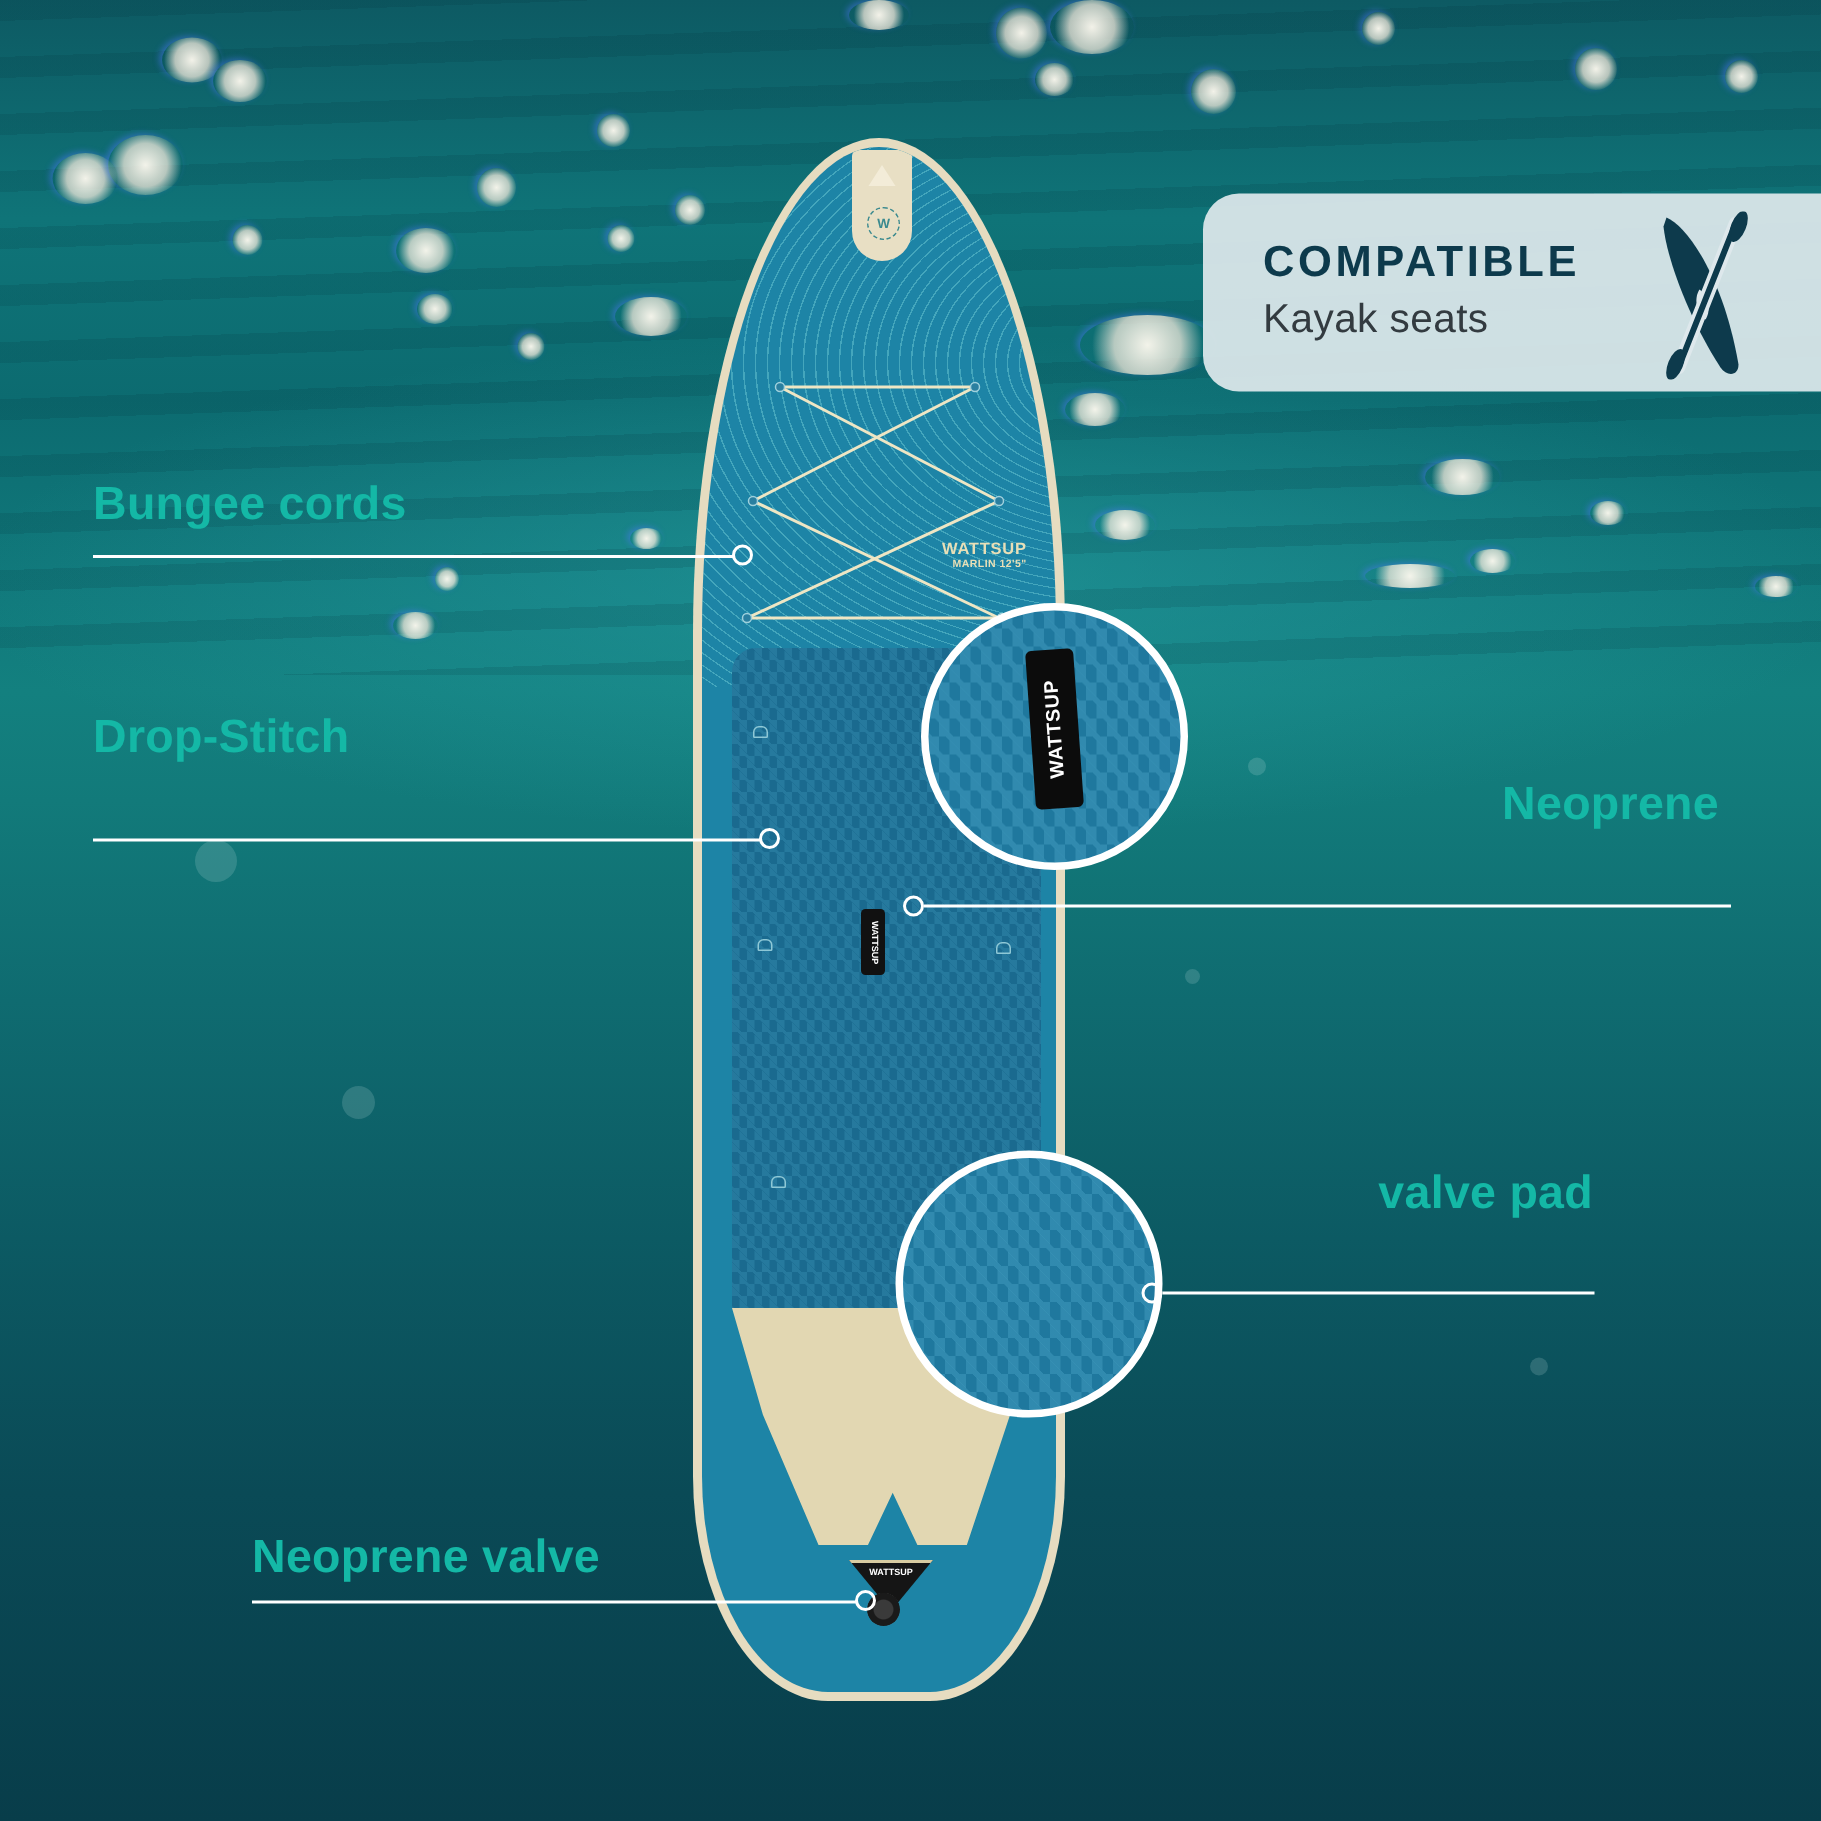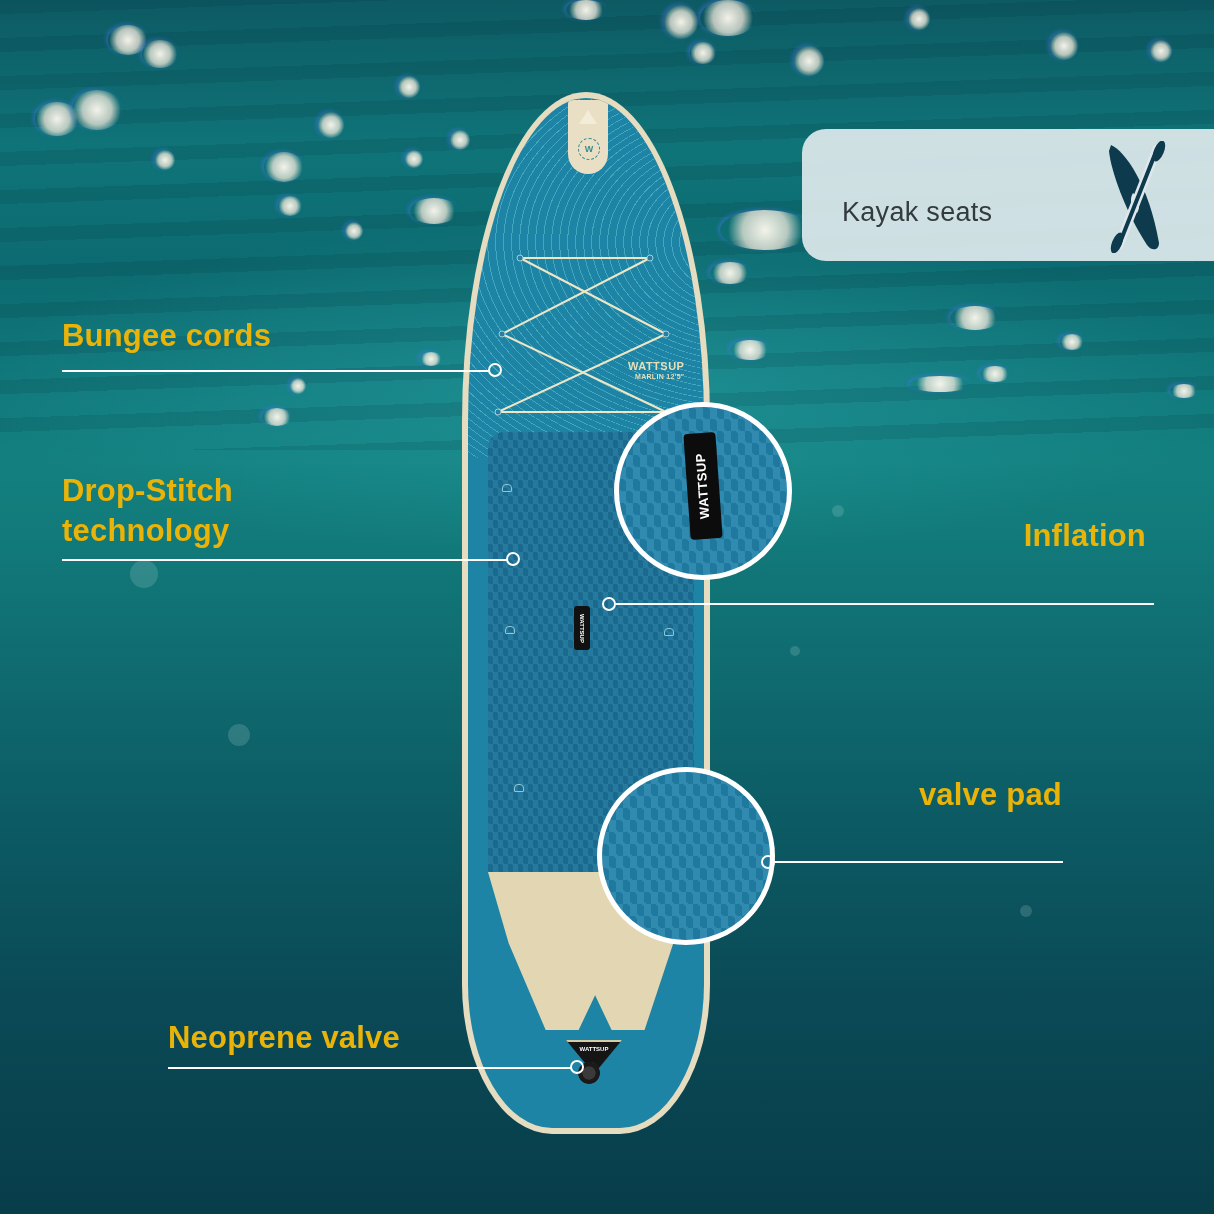--- a/index.html
+++ b/index.html
@@ -102,21 +102,21 @@
     .zoom-handle {
       position: absolute; left: 68px; top: 26px; width: 32px; height: 106px; background: #0c0c0c;
       border-radius: 4px; transform: rotate(-4deg);
       color: #fff; font-size: 13px; font-weight: bold; writing-mode: vertical-rl; transform-origin: center;
       text-align: center; line-height: 32px; letter-spacing: 0.5px;
     }
     .zoom-handle span { display: inline-block; transform: rotate(180deg); }
 
     
     .label {
-      position: absolute; color: #eab308; font-family: "Liberation Sans", "DejaVu Sans", sans-serif;
+      position: absolute; color: #14b8a6; font-family: "Liberation Sans", "DejaVu Sans", sans-serif;
       font-weight: bold; font-size: 31px; line-height: 40px; letter-spacing: 0.2px;
     }
     .label.right { text-align: right; }
     .line { position: absolute; height: 2px; background: #ffffff; }
     .dot {
       position: absolute; width: 10px; height: 10px; border: 2px solid #ffffff; border-radius: 50%;
       background: transparent; box-sizing: content-box;
     }
 
     
@@ -223,42 +223,42 @@
   <div class="zoom-handle"><span>WATTSUP</span></div>
 </div>
 <div class="zoom-circle" style="left:597px;top:767px;width:178px;height:178px;"></div>
 
 <div class="label" style="left:62px;top:316px;">Bungee cords</div>
 <div class="line" style="left:62px;top:370px;width:428px;"></div>
 <div class="dot" style="left:488px;top:363px;"></div>
 
 <div class="label" style="left:62px;top:471px;">
   <div>Drop-Stitch</div>
-  <div>technology</div>
 </div>
 <div class="line" style="left:62px;top:559px;width:446px;"></div>
 <div class="dot" style="left:506px;top:552px;"></div>
 
 <div class="label right" style="left:860px;top:516px;width:296px;">
-  <div style="padding-right:10px;">Inflation</div>
+  <div style="padding-right:10px;">Neoprene</div>
 </div>
 <div class="dot" style="left:602px;top:597px;"></div>
 <div class="line" style="left:616px;top:603px;width:538px;"></div>
 
 <div class="label right" style="left:790px;top:775px;width:272px;">
   <div>valve pad</div>
 </div>
 <div class="dot" style="left:761px;top:855px;"></div>
 <div class="line" style="left:775px;top:861px;width:288px;"></div>
 
 <div class="label" style="left:168px;top:1018px;">Neoprene valve</div>
 <div class="line" style="left:168px;top:1067px;width:404px;"></div>
 <div class="dot" style="left:570px;top:1060px;"></div>
 
 <div class="compat">
+  <div class="compat-title">COMPATIBLE</div>
   <div class="compat-sub">Kayak seats</div>
   <svg class="compat-icon" width="64" height="112" viewBox="0 0 64 112">
     <path d="M6 4 C 20 10, 44 44, 54 102 C 54 110, 46 110, 42 104 C 20 70, 6 30, 4 10 Z" fill="#0d3a4c"></path>
     <path d="M28 52 C 34 56, 36 66, 32 72 C 26 68, 24 58, 28 52 Z" fill="#dee8ec"></path>
     <line x1="52" y1="8" x2="14" y2="104" stroke="#dee8ec" stroke-width="9" stroke-linecap="round"></line>
     <line x1="52" y1="8" x2="14" y2="104" stroke="#0d3a4c" stroke-width="4" stroke-linecap="round"></line>
     <ellipse cx="54" cy="10" rx="5" ry="11" transform="rotate(22 54 10)" fill="#0d3a4c"></ellipse>
     <ellipse cx="12" cy="102" rx="5" ry="11" transform="rotate(22 12 102)" fill="#0d3a4c"></ellipse>
   </svg>
 </div>

